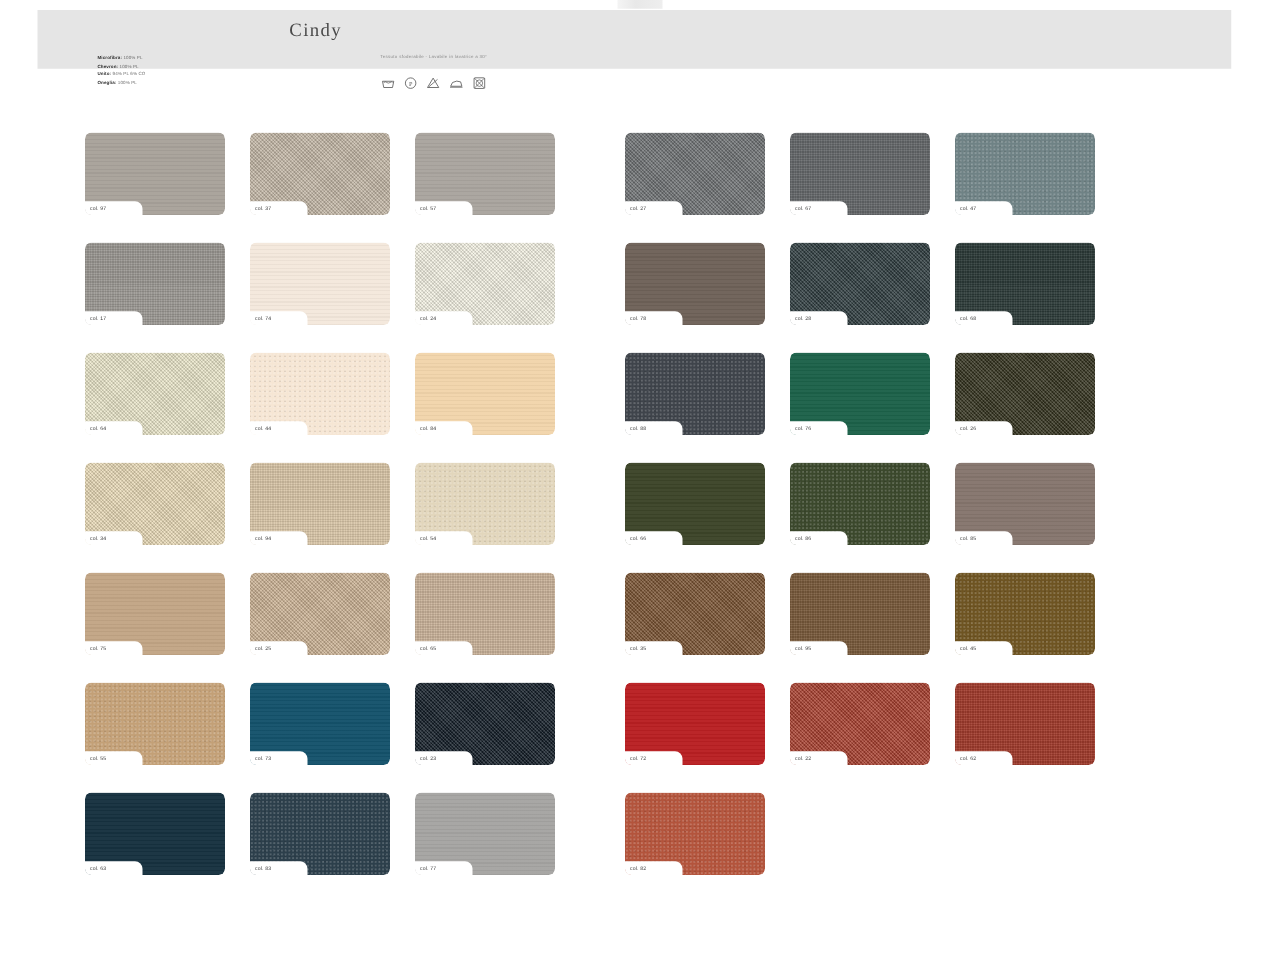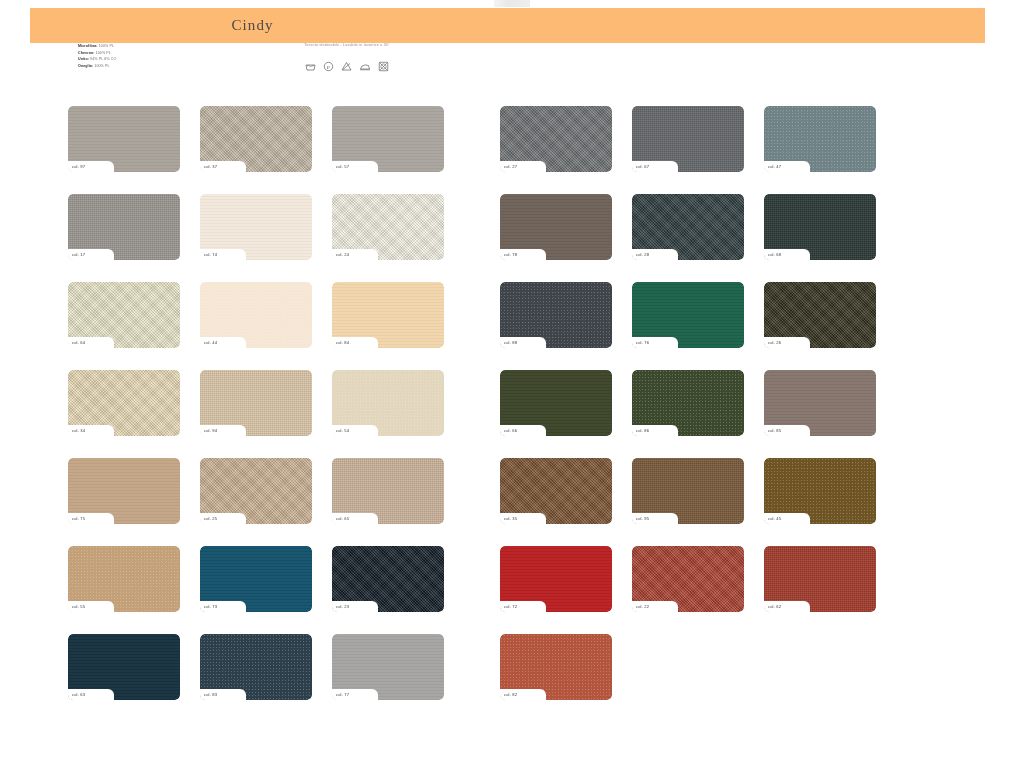--- a/index.html
+++ b/index.html
@@ -13,22 +13,22 @@
   .topstrip{
     position:absolute;left:0;top:0;width:1024px;height:8px;background:#ffffff;
   }
   .topmark{
     position:absolute;left:512px;top:0px;width:36px;height:7px;
     transform:translateX(-50%);
     background:linear-gradient(90deg,#f2f2f2 0%,#e4e4e4 40%,#ebebeb 100%);
     opacity:.85;
   }
   .header{
-    position:absolute;left:30px;top:8px;width:955px;height:35px;
-    background:#fdba74;
+    position:absolute;left:30px;top:8px;width:955px;height:47px;
+    background:#e5e5e5;
   }
   .header-title{
     position:absolute;left:0;top:0;width:445px;height:35px;
     display:flex;align-items:center;justify-content:center;
     font-family:"Liberation Serif", serif;
     font-size:15px;color:#4a4a4a;letter-spacing:1.1px;font-weight:400;
   }
   .specs{
     position:absolute;left:78px;top:43px;width:150px;
     font-size:3.6px;line-height:1.85;color:#6d6d6d;

